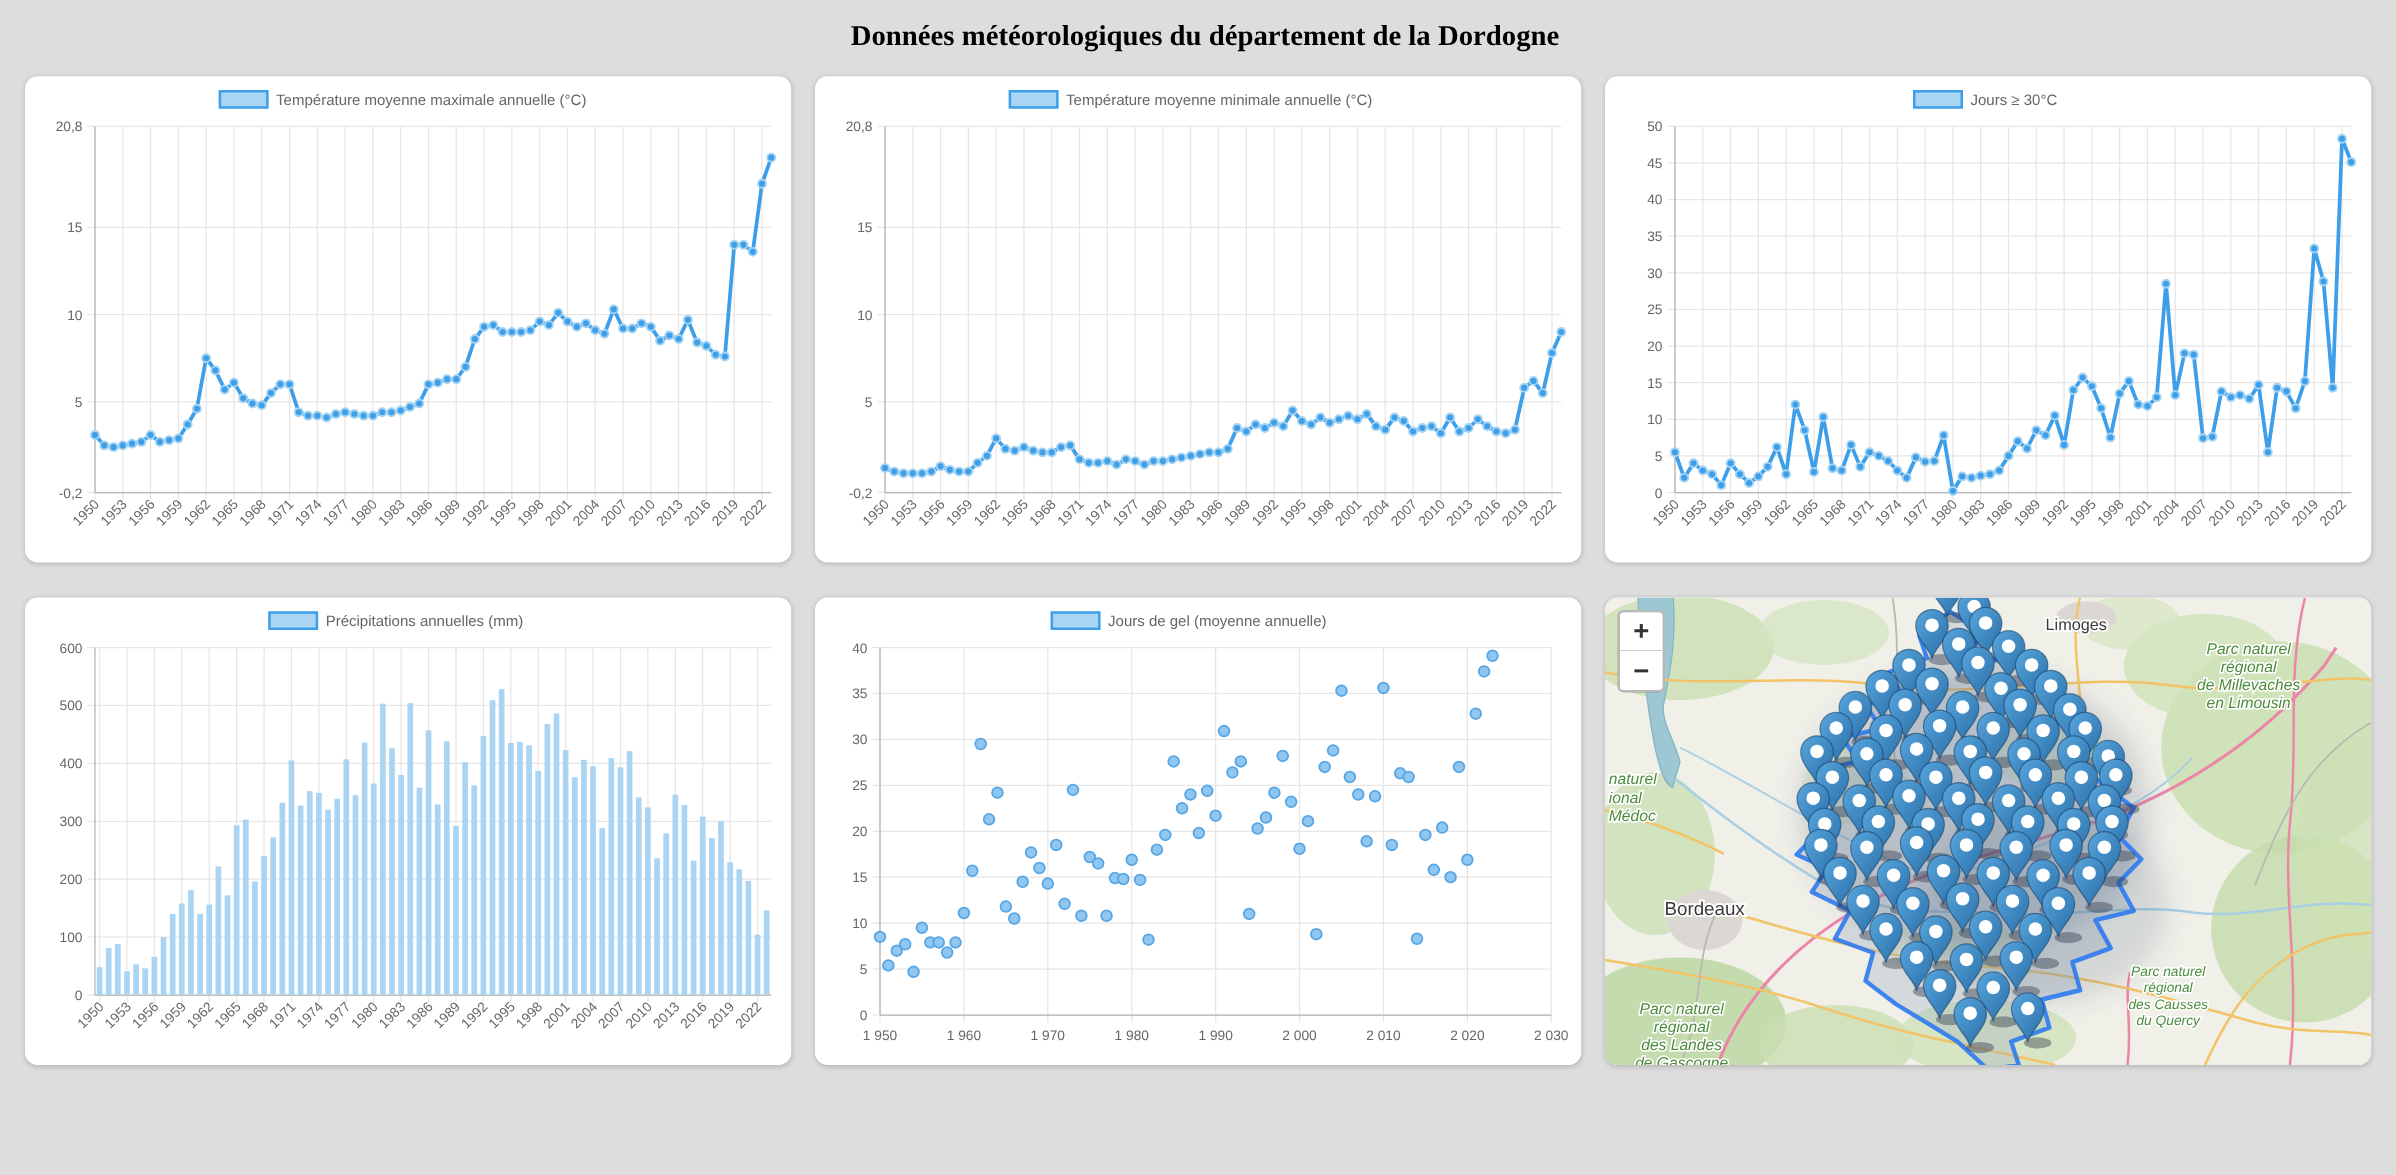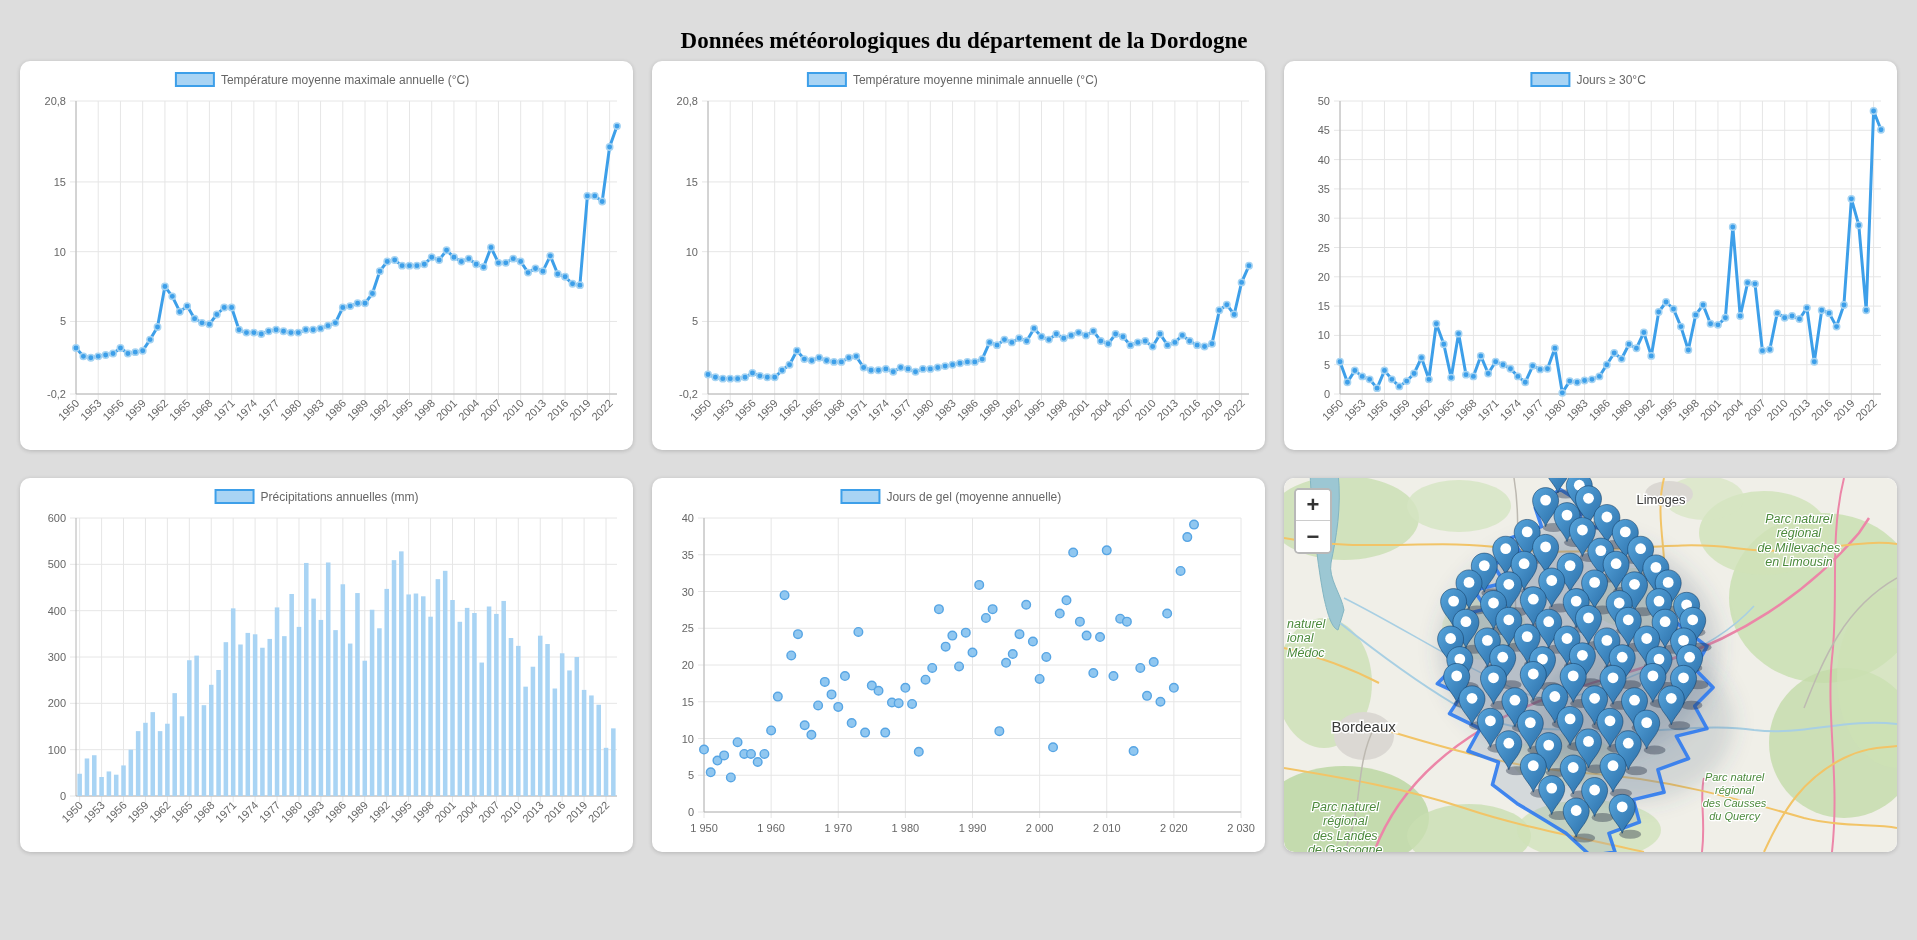--- a/index.html
+++ b/index.html
@@ -1,21 +1,21 @@
 <!DOCTYPE html>
 <html><head>
 <meta charset="utf-8">
 <style>
   html,body{margin:0;padding:0;}
   body{
     width:1917px;height:940px;background:#dddddd;overflow:hidden;
     font-family:"Liberation Sans",sans-serif;position:relative;
   }
   .title{
-    margin:16px;padding:12px 0 10px 11px;text-align:center;
+    margin:4px;padding:12px 0 10px 11px;text-align:center;
     font-family:"Liberation Serif",serif;font-weight:bold;font-size:23px;color:#000;
   }
   .dashboard{
     position:absolute;left:20px;top:61px;
     display:grid;grid-template-columns:613px 613px 613px;grid-template-rows:389px 374px;
     column-gap:19px;row-gap:28px;
   }
   .card{
     background:#ffffff;border-radius:10px;box-shadow:0 1px 4px rgba(0,0,0,.18);
     position:relative;overflow:hidden;

